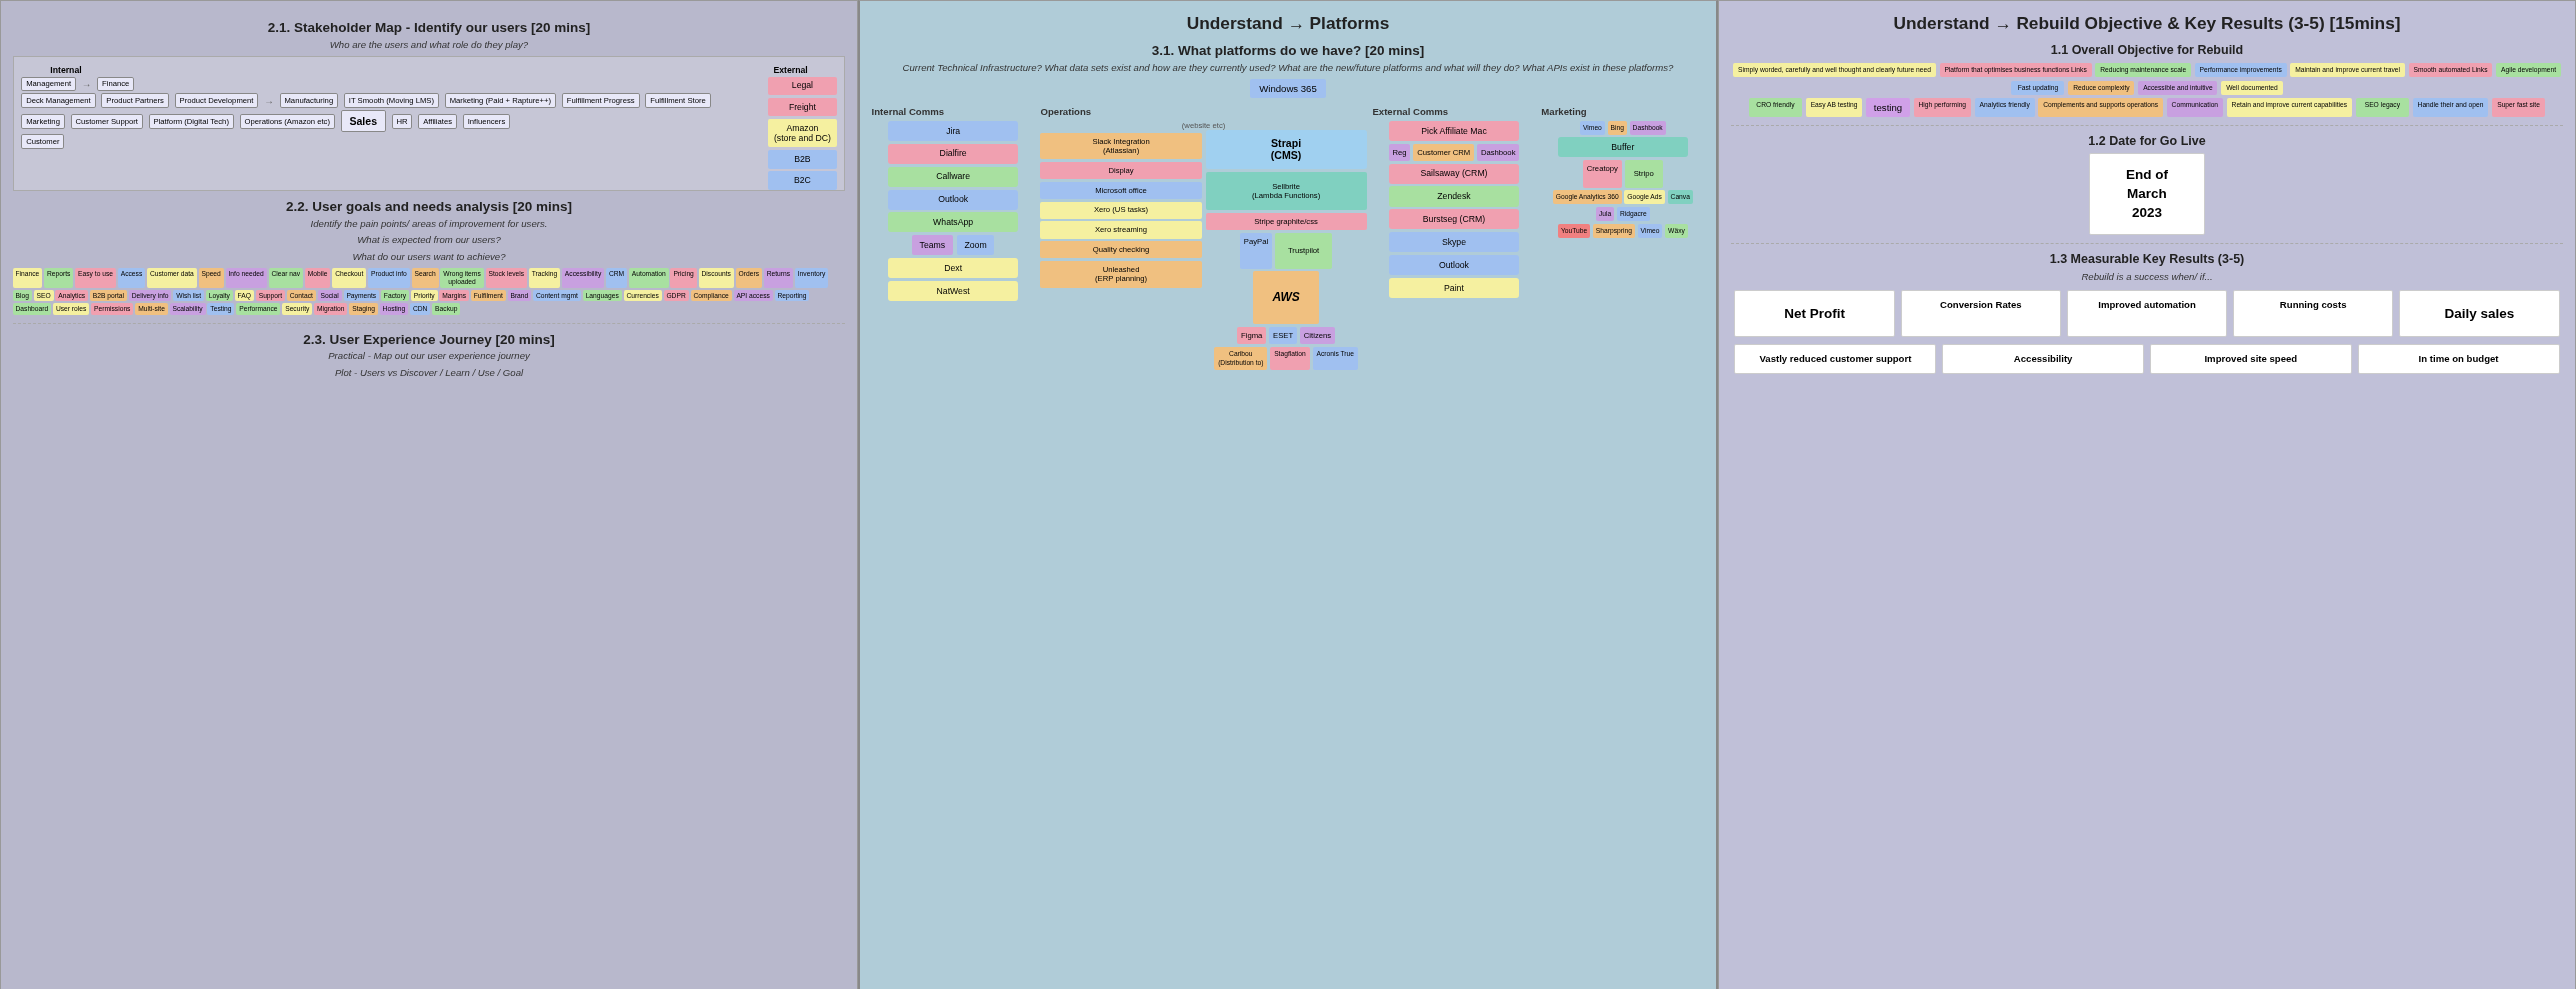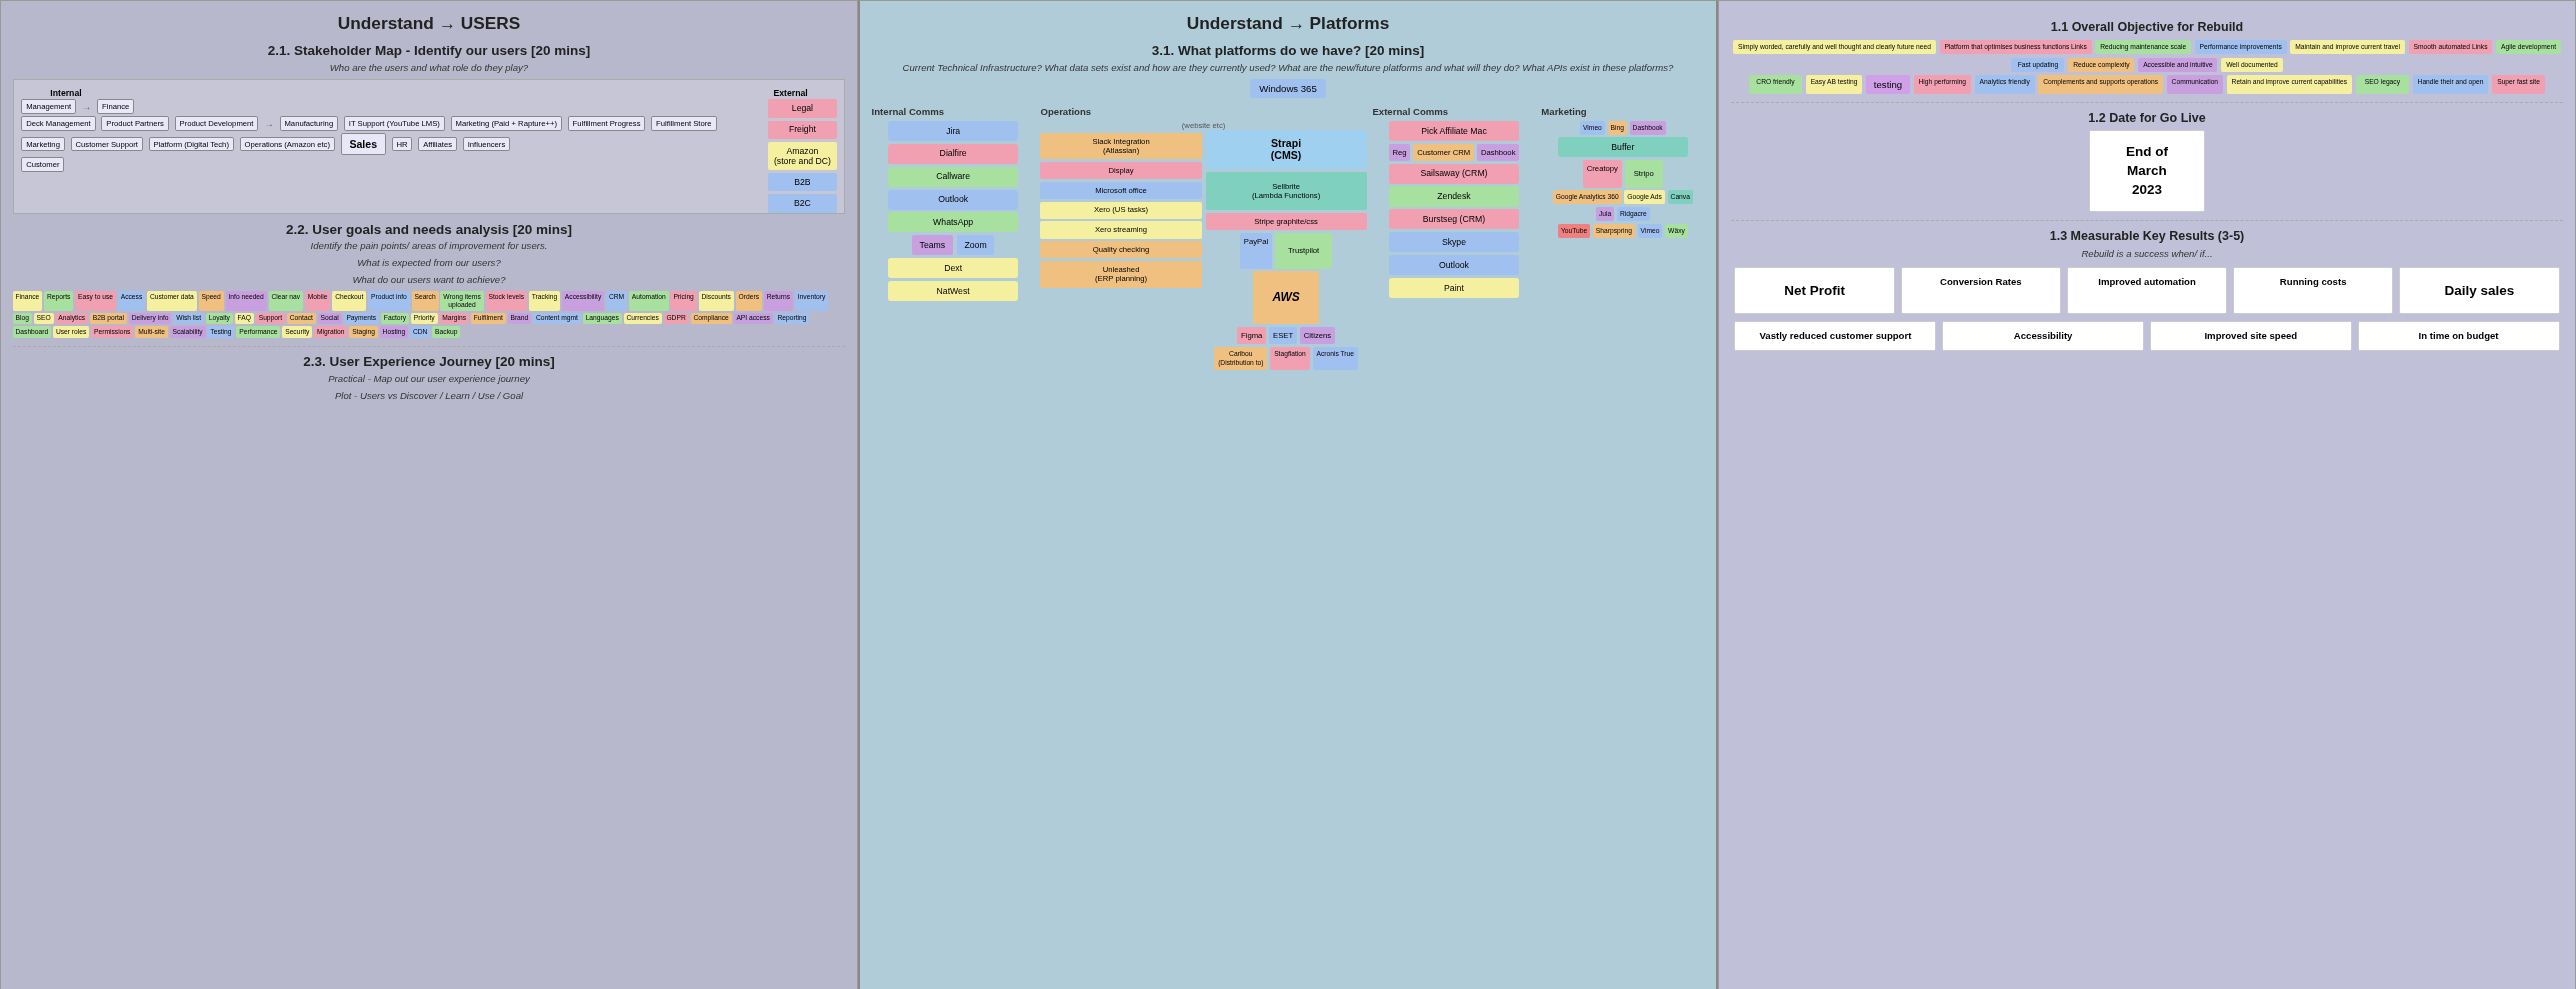--- a/index.html
+++ b/index.html
@@ -266,21 +266,20 @@
       font-size: 7.7px;
       color: #555;
       text-align: center;
     }
 
   </style>
 </head>
 <body>
 
 <div class="panel panel-left">
-  <div class="panel-title">Understand → USERS</div>
 
   <div class="section-header">2.1. Stakeholder Map - Identify our users [20 mins]</div>
   <div class="section-sub">Who are the users and what role do they play?</div>
 
   <div class="org-chart-container">
     <div class="internal-external-header">
       <span>Internal</span>
       <span>External</span>
     </div>
 
@@ -296,21 +295,21 @@
       <div class="org-box">Management</div>
       <span class="arrow-right">→</span>
       <div class="org-box">Finance</div>
     </div>
     <div class="org-row">
       <div class="org-box">Deck Management</div>
       <div class="org-box">Product Partners</div>
       <div class="org-box">Product Development</div>
       <span class="arrow-right">→</span>
       <div class="org-box">Manufacturing</div>
-      <div class="org-box">IT Support (YouTube LMS)</div>
+      <div class="org-box">IT Smooth (Moving LMS)</div>
       <div class="org-box">Marketing (Paid + Rapture++)</div>
       <div class="org-box">Fulfillment Progress</div>
       <div class="org-box">Fulfillment Store</div>
     </div>
     <div class="org-row">
       <div class="org-box">Marketing</div>
       <div class="org-box">Customer Support</div>
       <div class="org-box">Platform (Digital Tech)</div>
       <div class="org-box">Operations (Amazon etc)</div>
       <div class="org-box sticky sticky-pink" style="font-weight:bold;font-size:10.6px;padding:3.9px 7.7px;">Sales</div>
@@ -507,20 +506,21 @@
         <div class="sticky sticky-orange" style="padding:2.9px;font-size:6.7px;">Sharpspring</div>
         <div class="sticky sticky-blue" style="padding:2.9px;font-size:6.7px;">Vimeo</div>
         <div class="sticky sticky-green" style="padding:2.9px;font-size:6.7px;">Wäxy</div>
       </div>
     </div>
 
   </div>
 </div>
 
 <div class="panel panel-right">
+  <div class="panel-title">Understand → Rebuild Objective &amp; Key Results (3-5) [15mins]</div>
 
   <div class="objective-section">
     <div class="objective-title">1.1 Overall Objective for Rebuild</div>
 
     <div class="sticky-grid">
       <div class="sticky-small sticky sticky-yellow">Simply worded, carefully and well thought and clearly future need</div>
       <div class="sticky-small sticky sticky-pink">Platform that optimises business functions Links</div>
       <div class="sticky-small sticky sticky-green">Reducing maintenance scale</div>
       <div class="sticky-small sticky sticky-blue">Performance improvements</div>
       <div class="sticky-small sticky sticky-yellow">Maintain and improve current travel</div>

